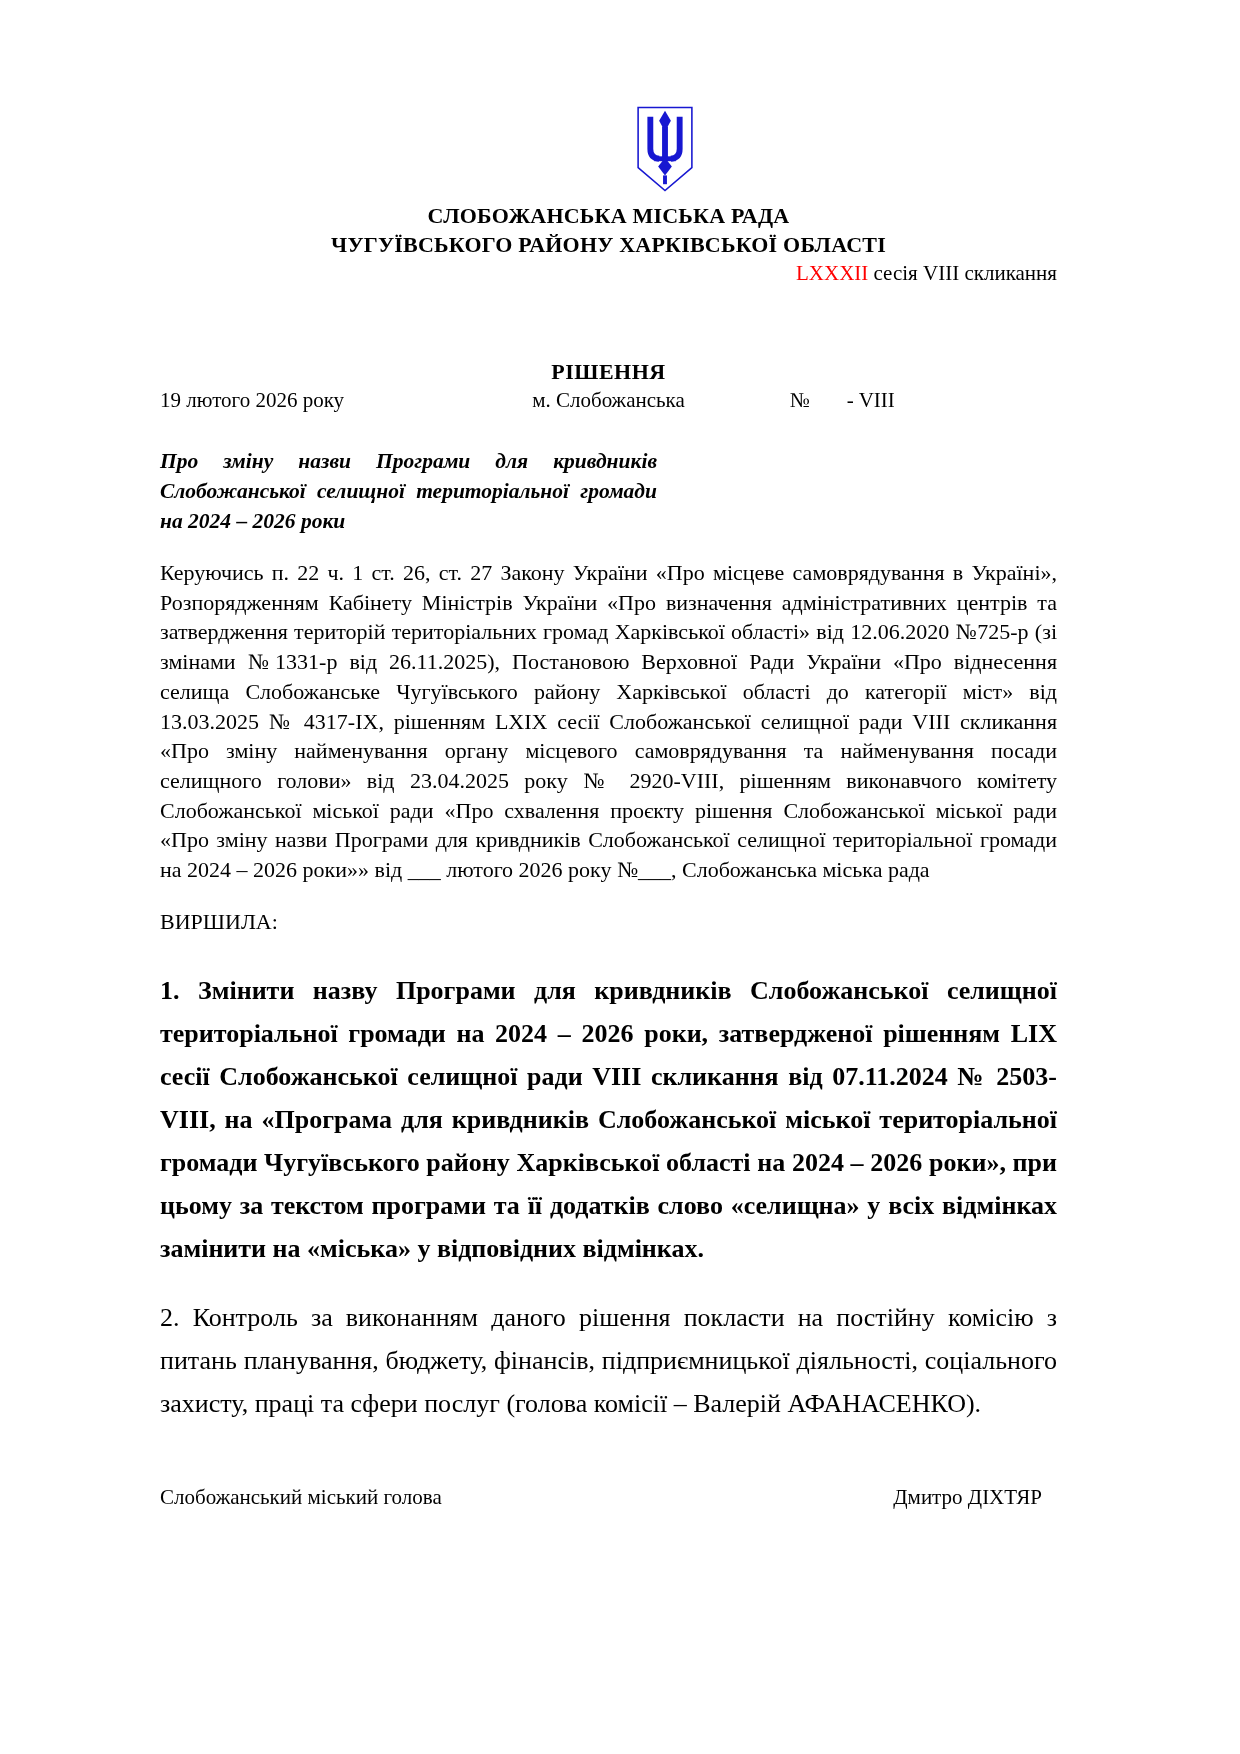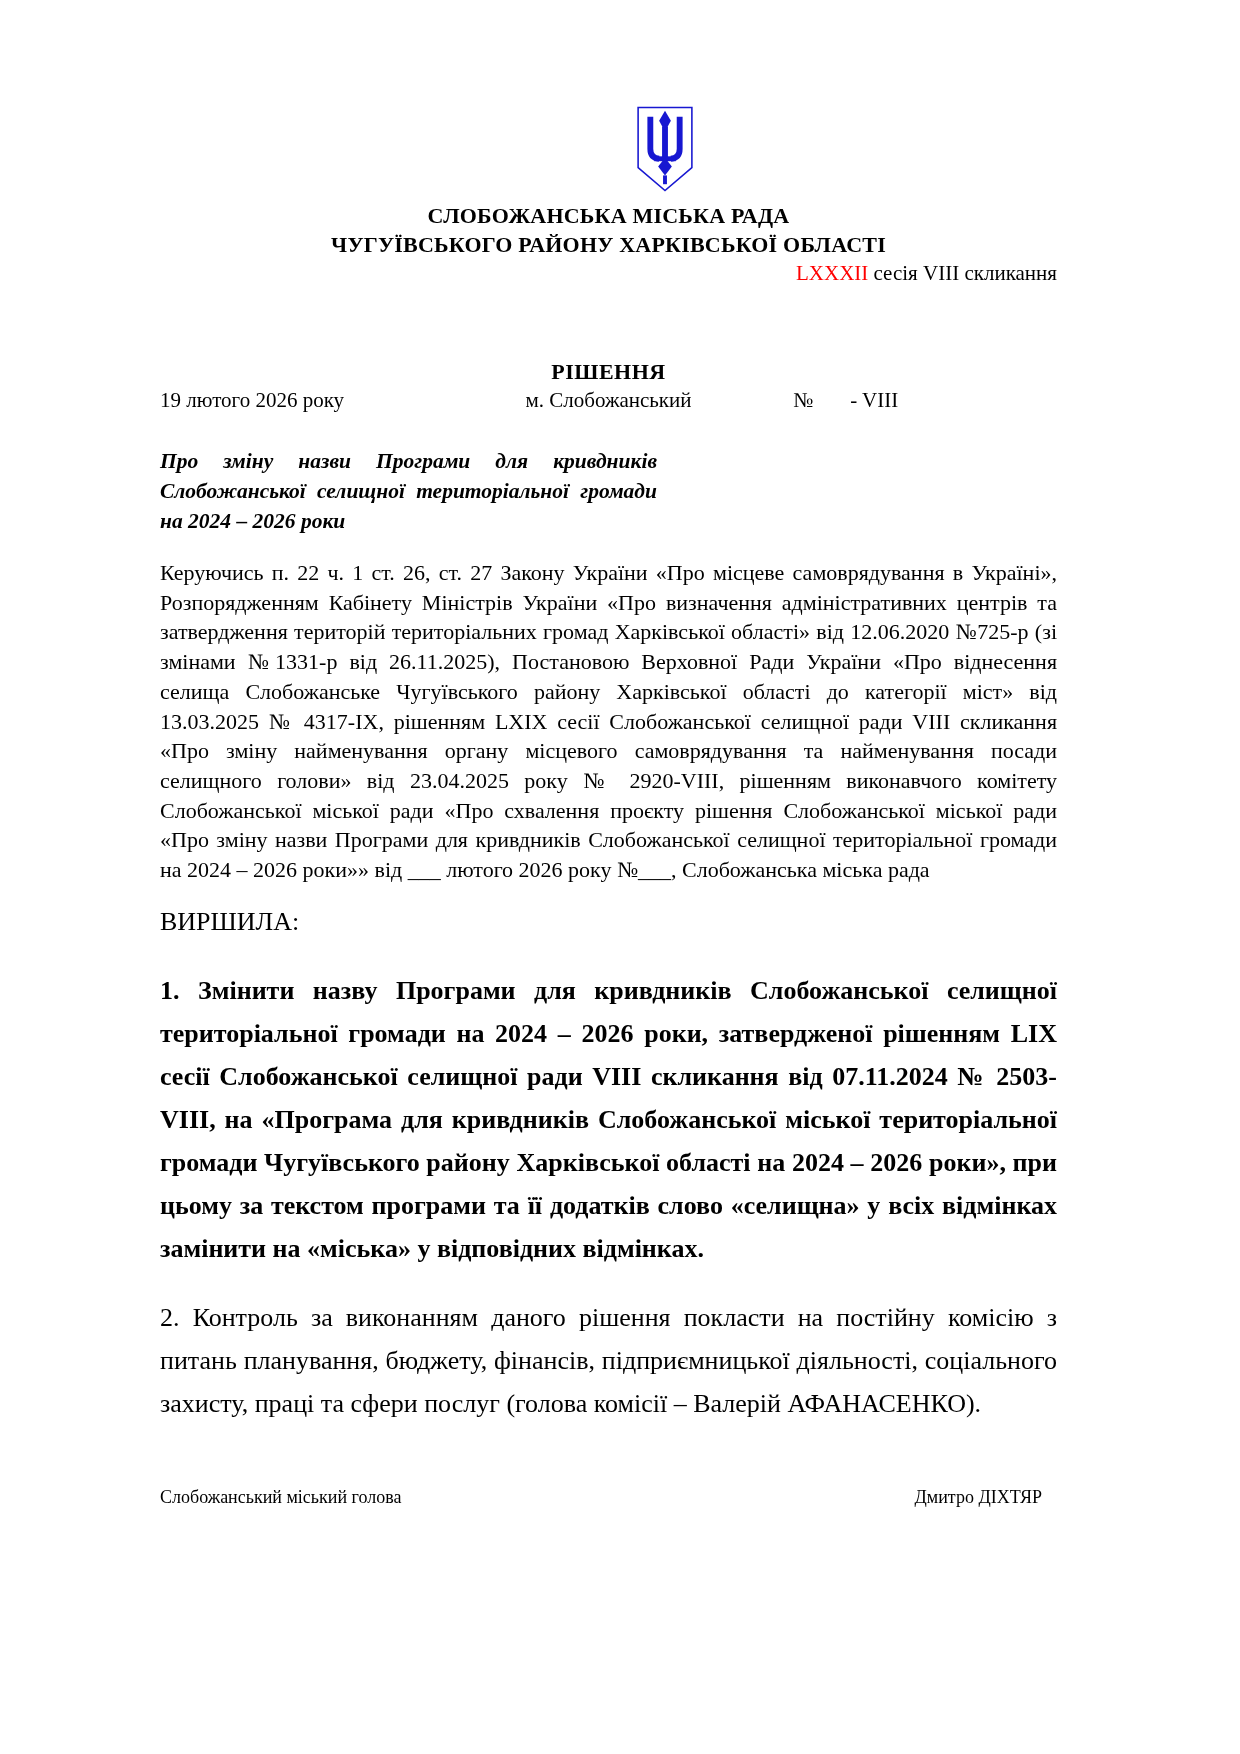--- a/index.html
+++ b/index.html
@@ -62,31 +62,31 @@
     margin-top: 31px;
     font-style: italic;
   }
   .preamble {
     font-size: 22px;
     line-height: 29.7px;
     text-align: justify;
     margin-top: 22px;
   }
   .resolved {
-    font-size: 26px;
+    font-size: 22px;
     line-height: 29px;
     margin-top: 19px;
   }
   .item { font-size: 26px; line-height: 43px; text-align: justify; }
   .item-1 { font-weight: bold; margin-top: 33px; }
   .item-2 { font-weight: normal; margin-top: 0; }
   .signature-row {
     display: flex;
     justify-content: space-between;
-    font-size: 18px;
+    font-size: 21px;
     line-height: 29px;
     margin-top: 58px;
   }
   .signature-name { padding-right: 15px; }
 </style>
 </head>
 <body>
 
 <div class="page">
 
@@ -107,21 +107,21 @@
 
   <div class="org-line org-line1">СЛОБОЖАНСЬКА МІСЬКА РАДА</div>
   <div class="org-line">ЧУГУЇВСЬКОГО РАЙОНУ ХАРКІВСЬКОЇ ОБЛАСТІ</div>
 
   <div class="session-line"><span class="session-number">LXXXII</span><span> сесія VIII скликання</span></div>
 
   <div class="doc-type">РІШЕННЯ</div>
 
   <div class="meta-row">
     <div class="meta-date">19 лютого 2026 року</div>
-    <div class="meta-place">м. Слобожанський</div>
+    <div class="meta-place">м. Слобожанська</div>
     <div class="meta-number">№       - VIII</div>
   </div>
 
   <div class="subject">Про зміну назви Програми для кривдників Слобожанської селищної територіальної громади на 2024 – 2026 роки</div>
 
   <p class="preamble">Керуючись п. 22 ч. 1 ст. 26, ст. 27 Закону України «Про місцеве самоврядування в Україні», Розпорядженням Кабінету Міністрів України «Про визначення адміністративних центрів та затвердження територій територіальних громад Харківської області» від 12.06.2020 №725-р (зі змінами №1331-р від 26.11.2025), Постановою Верховної Ради України «Про віднесення селища Слобожанське Чугуївського району Харківської області до категорії міст» від 13.03.2025 № 4317-IX, рішенням LXIX сесії Слобожанської селищної ради VIII скликання «Про зміну найменування органу місцевого самоврядування та найменування посади селищного голови» від 23.04.2025 року № 2920-VIII, рішенням виконавчого комітету Слобожанської міської ради «Про схвалення проєкту рішення Слобожанської міської ради «Про зміну назви Програми для кривдників Слобожанської селищної територіальної громади на 2024 – 2026 роки»» від ___ лютого 2026 року №___, Слобожанська міська рада</p>
 
   <div class="resolved">ВИРШИЛА:</div>
 
   <p class="item item-1">1. Змінити назву Програми для кривдників Слобожанської селищної територіальної громади на 2024 – 2026 роки, затвердженої рішенням LIX сесії Слобожанської селищної ради VIII скликання від 07.11.2024 № 2503-VIII, на «Програма для кривдників Слобожанської міської територіальної громади Чугуївського району Харківської області на 2024 – 2026 роки», при цьому за текстом програми та її додатків слово «селищна» у всіх відмінках замінити на «міська» у відповідних відмінках.</p>

